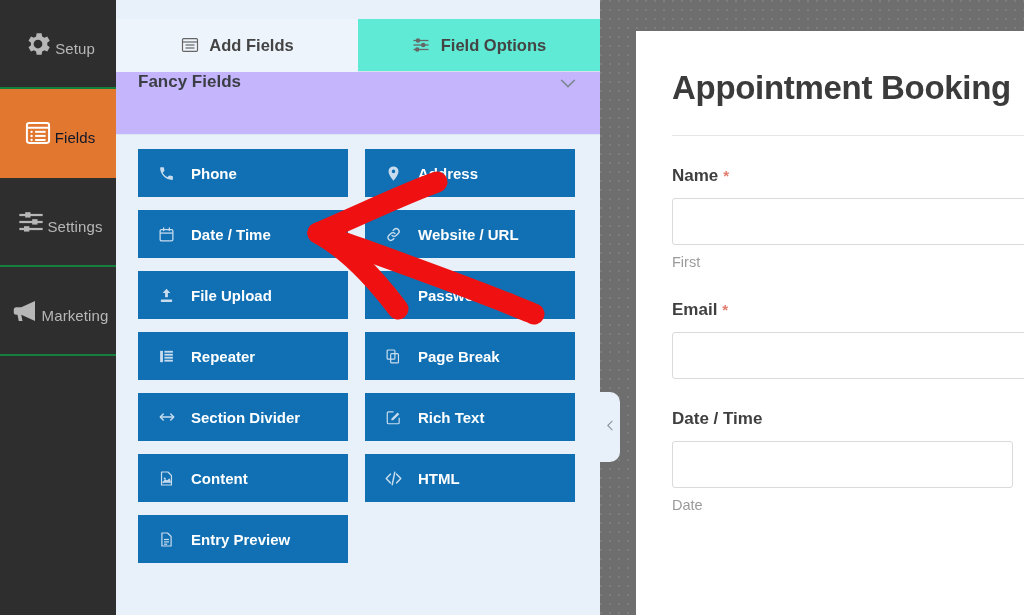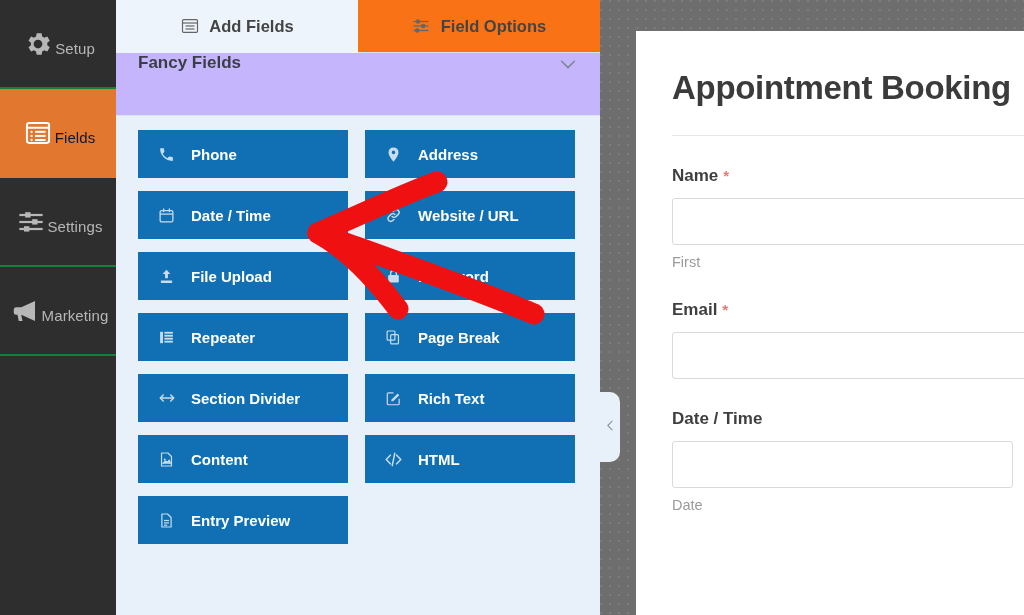--- a/index.html
+++ b/index.html
@@ -35,32 +35,32 @@
   .side-label { margin-top: 9px; font-size: 15px; letter-spacing: .1px; }
   .side-item.active .side-label { color: #0f172a; }
 
   
   .fields-panel {
     position: absolute; left: 116px; top: 0;
     width: 484px; height: 615px;
     background: #e8f0f9;
     z-index: 30;
   }
-  .tabbar { display: flex; height: 53px; width: 100%; }
+  .tabbar { display: flex; height: 53px; width: 100%; margin-top: 19px; }
   .tab {
     flex: 1 1 50%;
     display: flex; align-items: center; justify-content: center;
     gap: 10px;
     font-size: 16.5px; font-weight: bold;
     color: #444;
     cursor: pointer; user-select: none;
     border-bottom: 1px solid #d7e1ec;
   }
   .tab.active { background: #eef4fb; border-bottom-color: #eef4fb; }
-  .tab.inactive { background: #f97316; }
+  .tab.inactive { background: #5eead4; }
   .tab .ticon { width: 19px; height: 19px; display:flex; align-items:center; justify-content:center; color:#666; }
 
   .section-head {
     height: 63px;
     display: flex; 
     padding: 0 21px 0 22px;
     background: #c4b5fd;
     border-bottom: 1px solid #dce6f1;
     cursor: pointer;
   }

